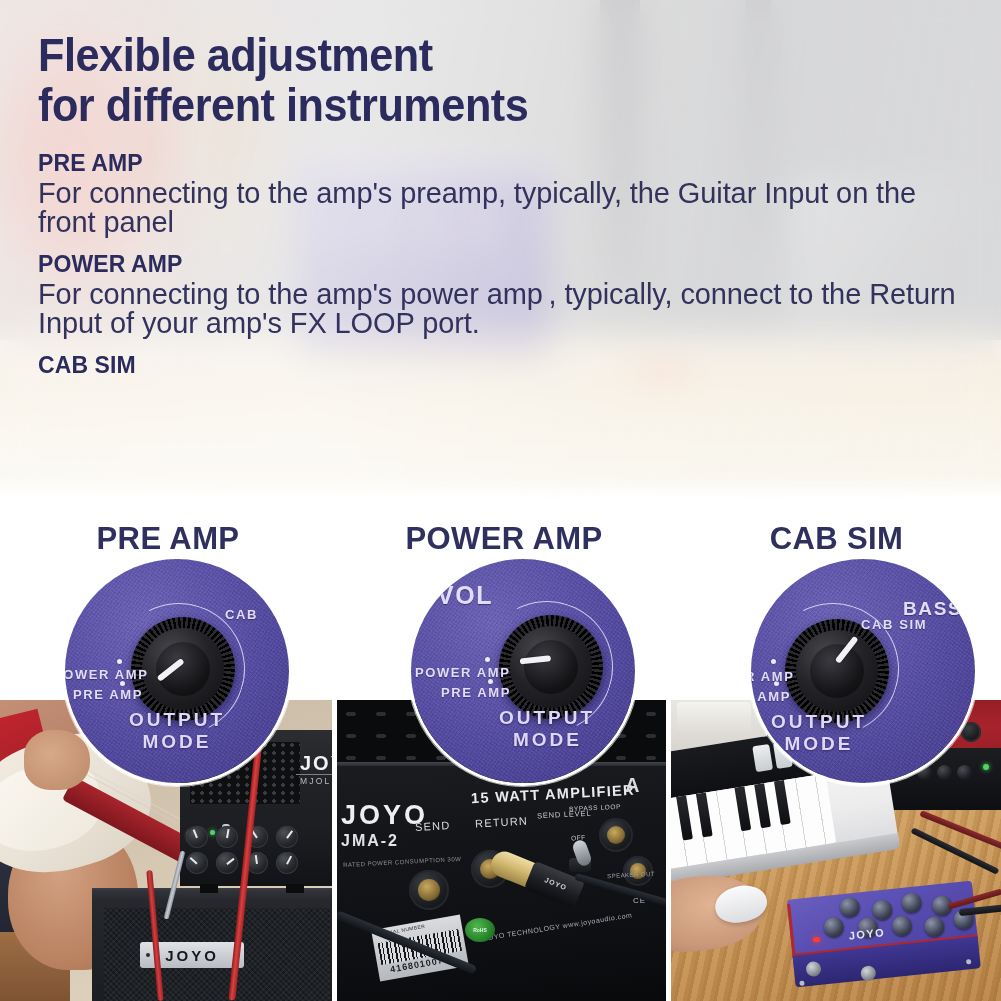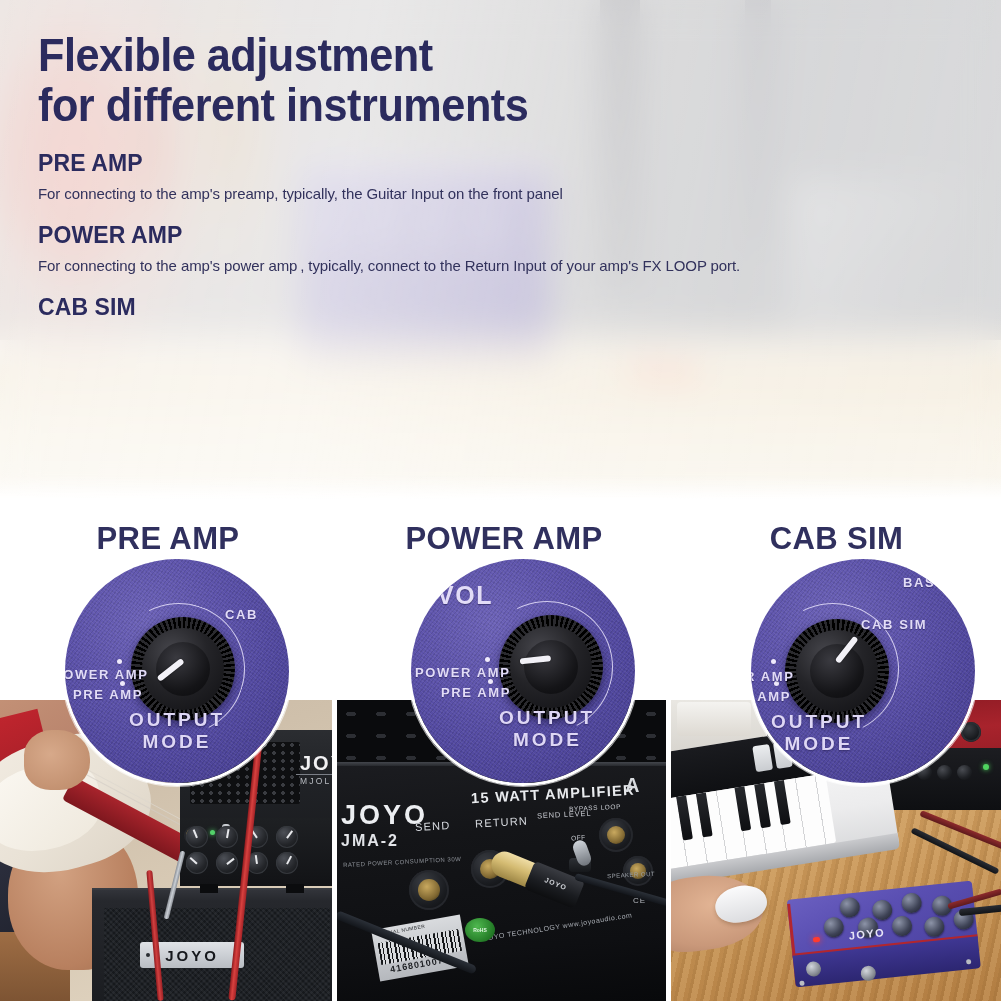--- a/index.html
+++ b/index.html
@@ -56,21 +56,21 @@
     transform:scaleX(.94);transform-origin:left center;
   }
   .title .l2{display:block;}
 
   .block{margin-bottom:12px;}
   .block-head{
     color:#2b2b5e;font-weight:bold;font-size:23px;line-height:30px;
     letter-spacing:.1px;margin-bottom:1px;
   }
   .block-body{
-    color:#32325c;font-size:15px;line-height:29px;
+    color:#32325c;font-size:29px;line-height:29px;
     max-width:935px;letter-spacing:-.1px;
   }
 
   
   .headings{position:absolute;left:0;top:502px;width:1001px;height:198px;background:#fff;}
   .col-head{
     position:absolute;top:19px;color:#30305e;font-weight:bold;
     font-size:31px;letter-spacing:.4px;text-align:center;white-space:nowrap;
   }
   .col-head.c1{left:0;width:336px;}
@@ -647,21 +647,21 @@
     <div class="arc cut" style="left:16px;top:44px;width:130px;height:130px;transform:rotate(18deg);"></div>
     <div class="dot" style="left:20px;top:100px"></div>
     <div class="dot" style="left:23px;top:122px"></div>
     <div class="dot" style="left:52px;top:138px"></div>
     <div class="dot" style="left:114px;top:130px"></div>
     <div class="knob" style="left:34px;top:60px;width:104px;height:104px;">
       <span class="ring"></span>
       <span class="cap"></span>
       <span class="ptr" style="transform:rotate(38deg)"></span>
     </div>
-    <div class="lbl" style="left:152px;top:16px;font-size:13px">BASS</div>
+    <div class="lbl" style="left:152px;top:39px;font-size:19px">BASS</div>
     <div class="lbl" style="left:110px;top:58px;font-size:13px">CAB SIM</div>
     <div class="lbl" style="left:-52px;top:110px;font-size:13px">POWER AMP</div>
     <div class="lbl" style="left:-30px;top:130px;font-size:13px">PRE AMP</div>
     <div class="outmode" style="left:-44px;top:152px;width:224px;font-size:19px">
       <span>OUTPUT</span><br>
       <span>MODE</span>
     </div>
   </div>
 
 </div>

